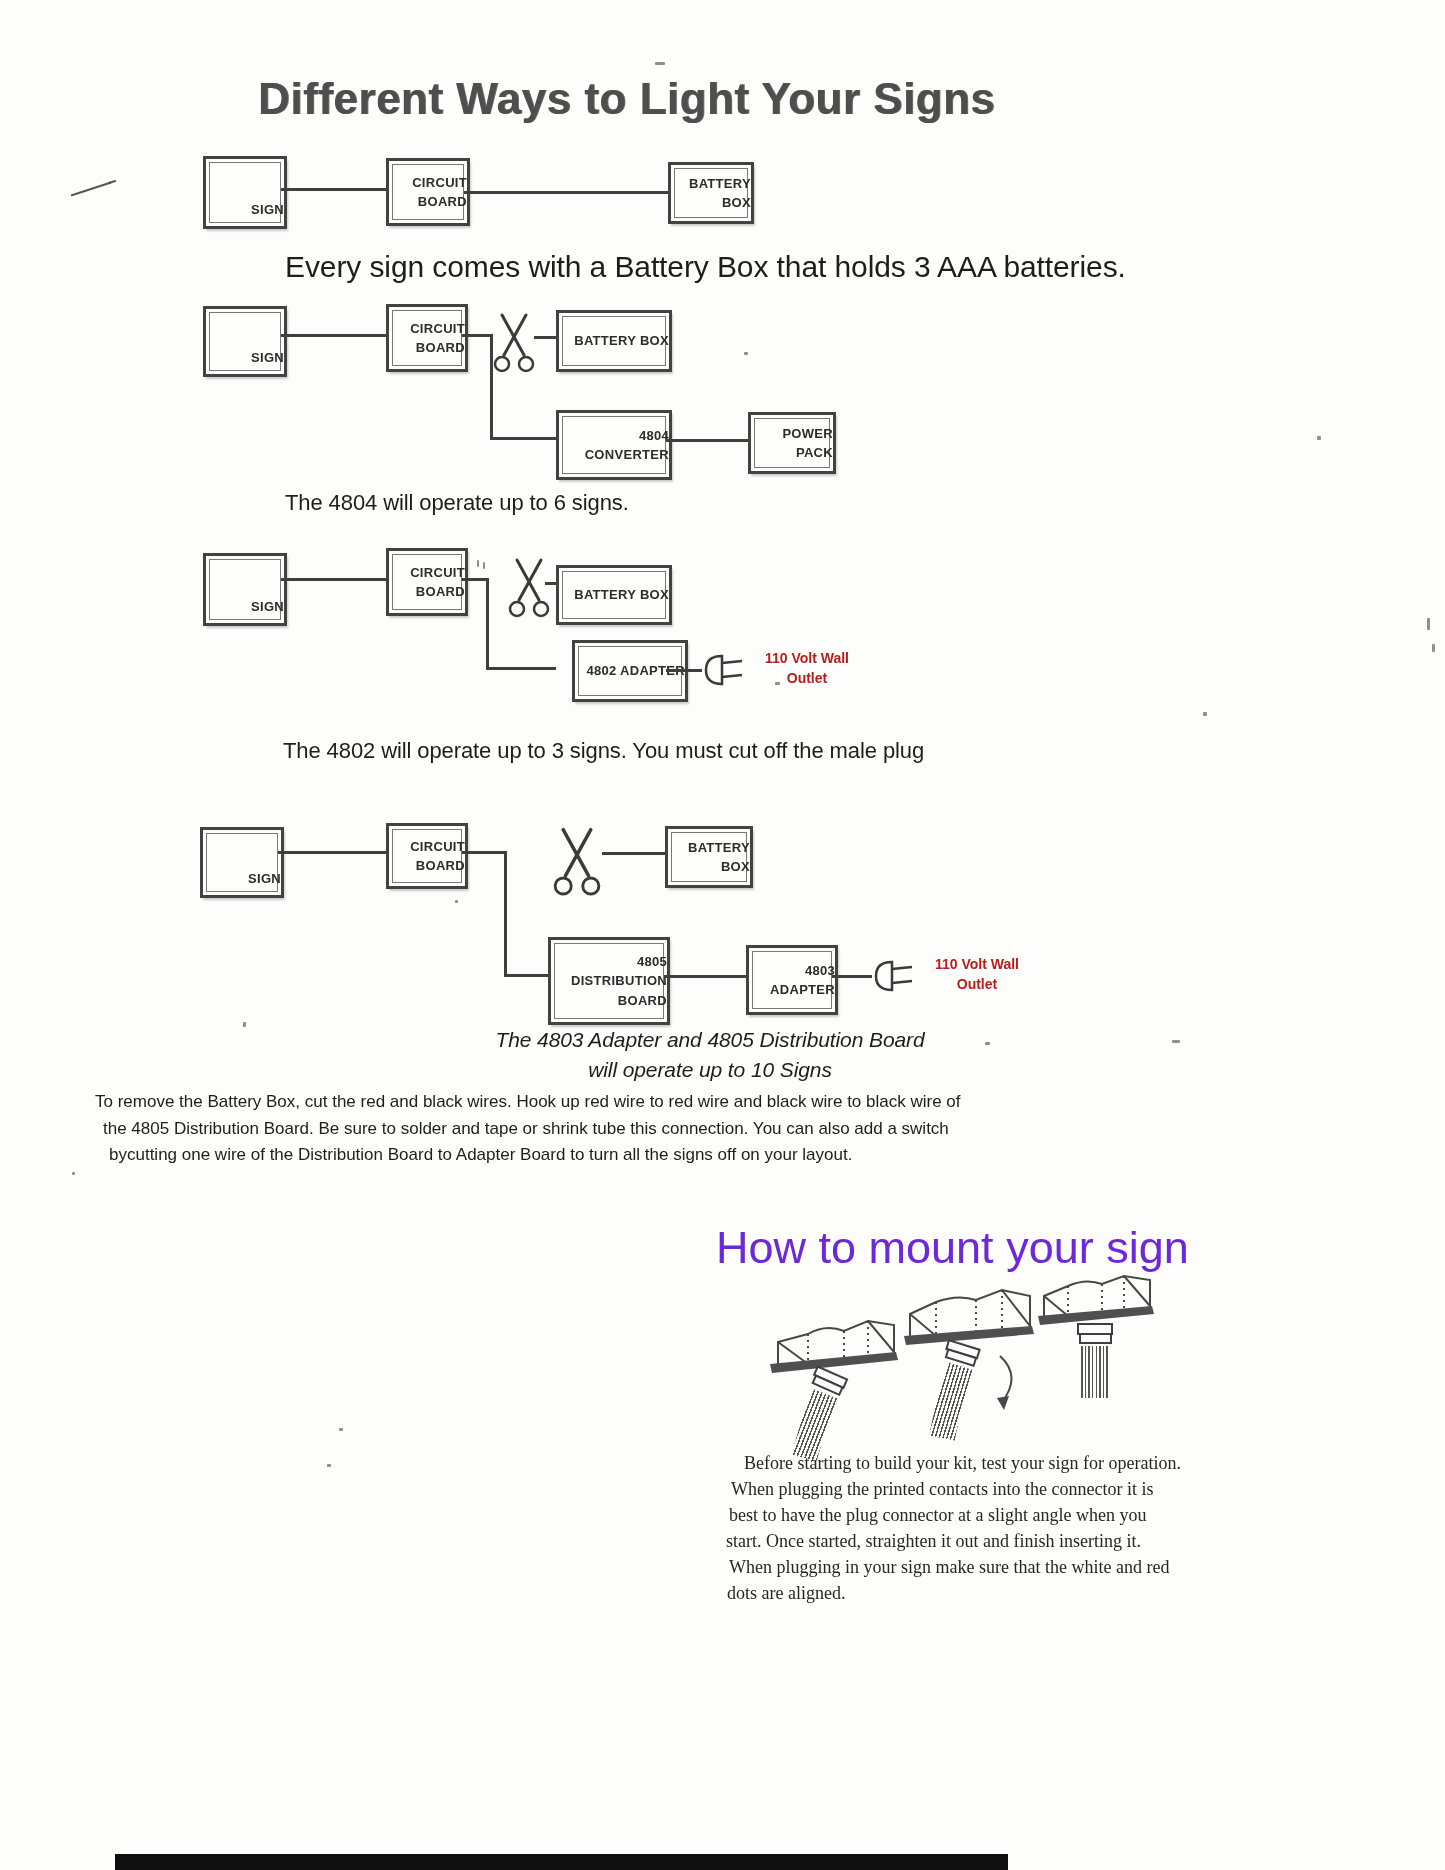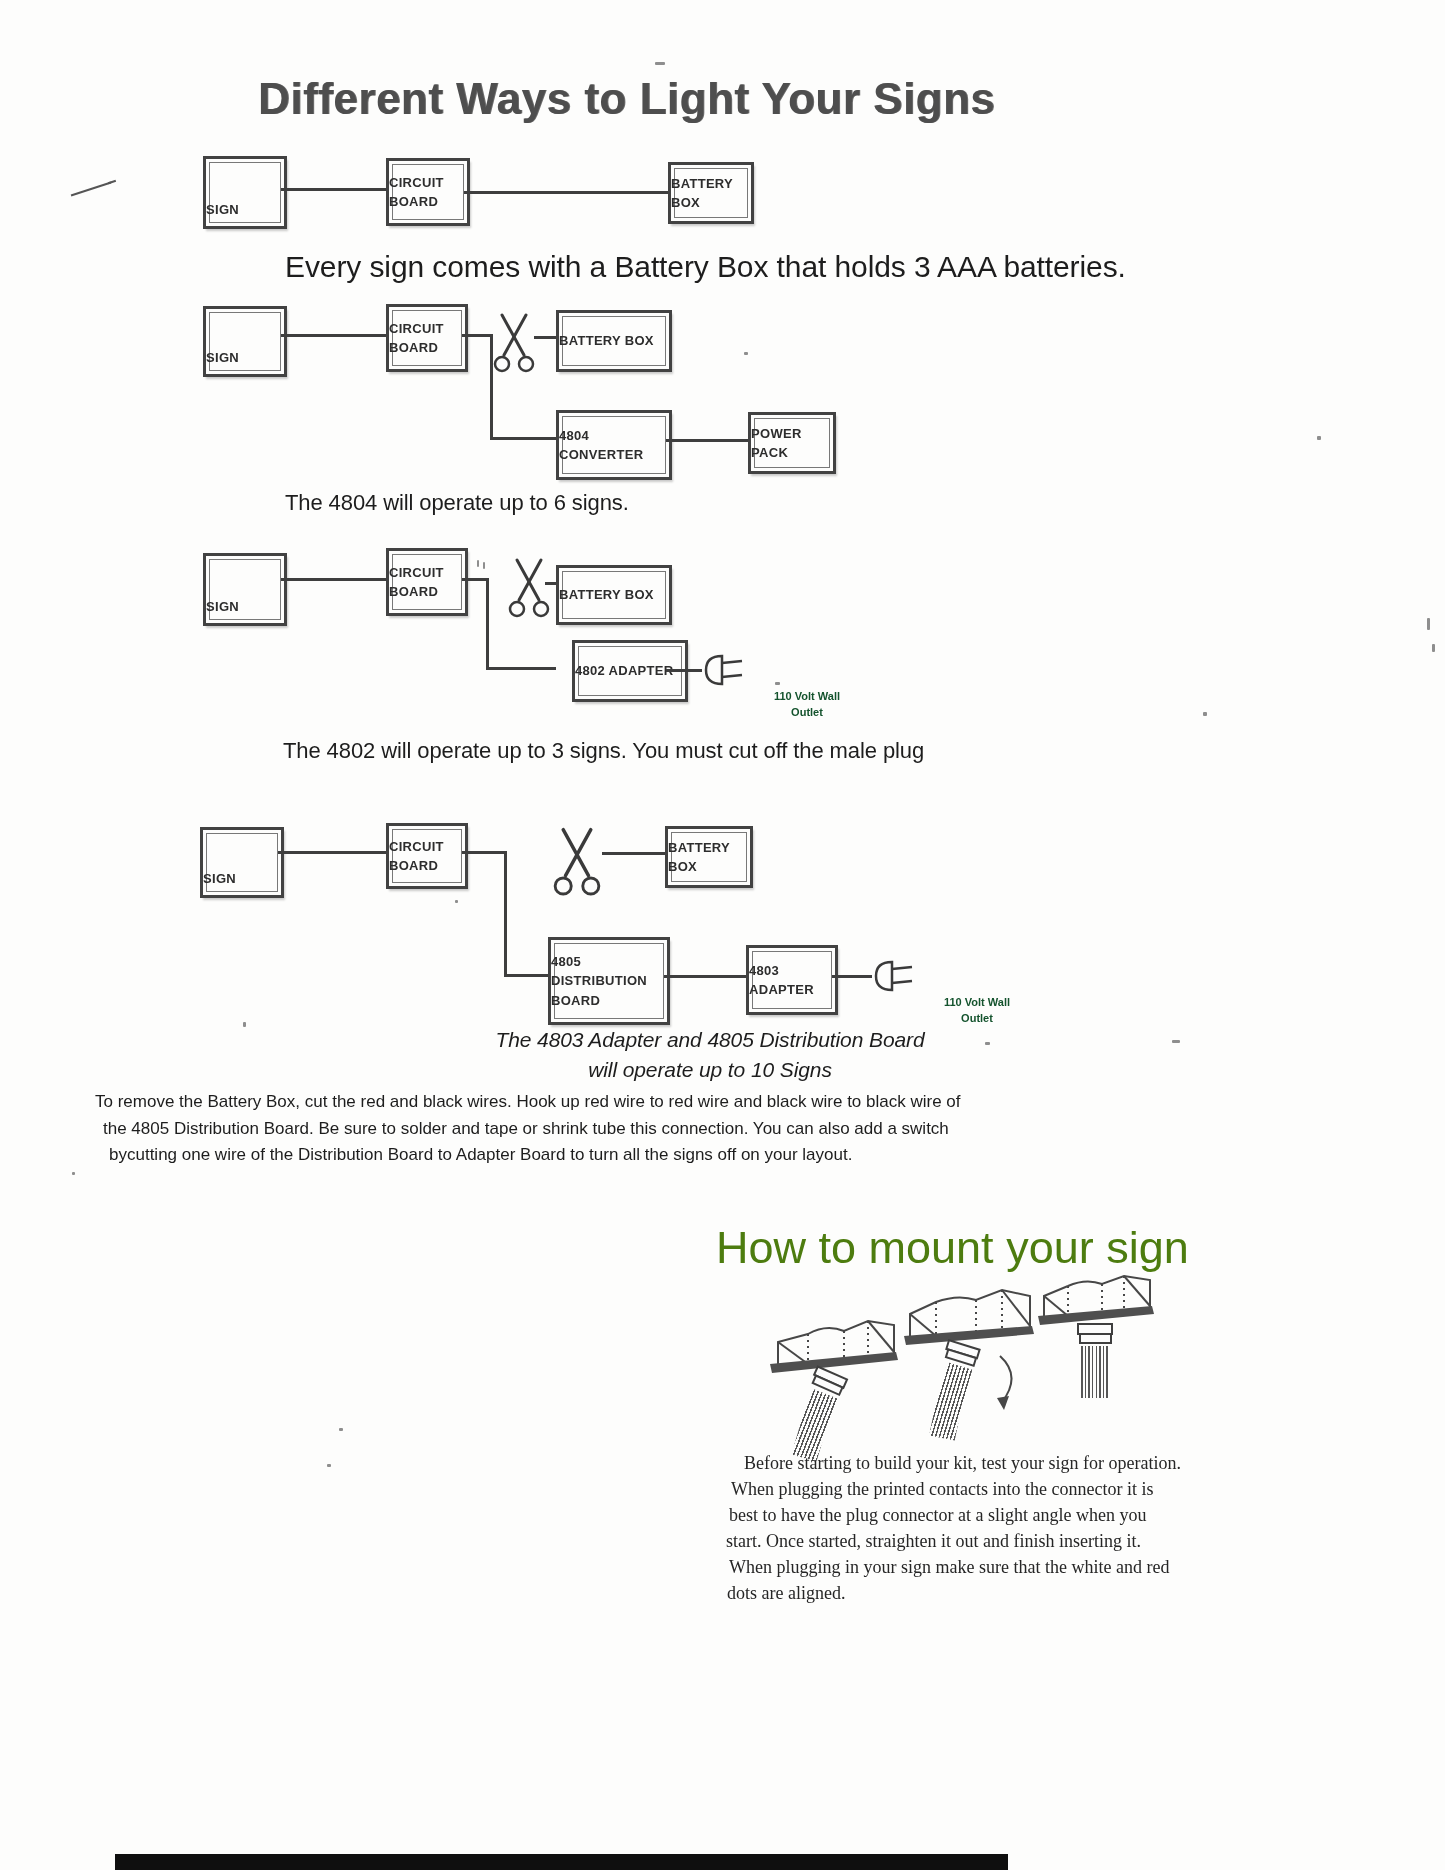--- a/index.html
+++ b/index.html
@@ -1,36 +1,36 @@
 <!DOCTYPE html>
 <html><head>
 <meta charset="utf-8">
 <style>
   html,body{margin:0;padding:0;background:#d9d9d9;}
   .page{position:relative;width:1445px;height:1870px;margin:0 auto;background:#fdfdfc;
         overflow:hidden;font-family:"Liberation Sans",sans-serif;}
   .title{position:absolute;left:258px;top:74px;font-size:44px;font-weight:700;
          color:#4e4e4e;letter-spacing:.5px;text-shadow:1px 0 0 #6e6e6e;white-space:nowrap;}
-  .dbox{position:absolute;display:flex;flex-direction:column;align-items:flex-start;justify-content:center;
+  .dbox{position:absolute;display:flex;flex-direction:column;align-items:flex-end;justify-content:center;
         background:#fdfdfc;border:3px solid #424242;
         box-shadow:inset 0 0 0 3px #fdfdfc, inset 0 0 0 4px #787878, 2px 3px 2px -1px rgba(110,110,110,.35);}
   .dbox span{display:block;font-size:13px;font-weight:700;letter-spacing:.3px;color:#2d2d2d;
              line-height:1.5;text-align:center;white-space:nowrap;}
   .dbox.low{justify-content:flex-end;padding-bottom:7px;}
   .hline,.vline{position:absolute;background:#3e3e3e;}
   .hline{height:3px;}
   .vline{width:3px;}
   .caption{position:absolute;font-size:21px;color:#1d1d1d;letter-spacing:-.1px;white-space:nowrap;}
   .cap-italic{font-style:italic;text-align:center;white-space:nowrap;}
   .notes-line{position:absolute;font-size:17px;color:#1d1d1d;letter-spacing:0;white-space:nowrap;}
-  .h2{position:absolute;left:716px;top:1222px;font-size:45px;font-weight:400;color:#4d7c0f;white-space:nowrap;}
+  .h2{position:absolute;left:716px;top:1222px;font-size:45px;font-weight:400;color:#6d28d9;white-space:nowrap;}
   .serif-line{position:absolute;font-family:"Liberation Serif",serif;font-size:18px;
               color:#262626;line-height:26px;white-space:nowrap;text-align:right;}
-  .outlet{position:absolute;width:110px;text-align:center;font-size:11px;font-weight:700;
-          color:#14532d;line-height:1.45;margin-top:41px;}
+  .outlet{position:absolute;width:110px;text-align:center;font-size:14px;font-weight:700;
+          color:#b91c1c;line-height:1.45;}
   .speck{position:absolute;background:#8e8e8e;border-radius:1px;}
   .penmark{position:absolute;background:#555;height:2px;}
   .bottombar{position:absolute;left:115px;top:1854px;width:893px;height:16px;background:#0f0f0f;}
   svg{position:absolute;overflow:visible;}
 </style>
 </head>
 <body>
 
 <div class="page">
 

